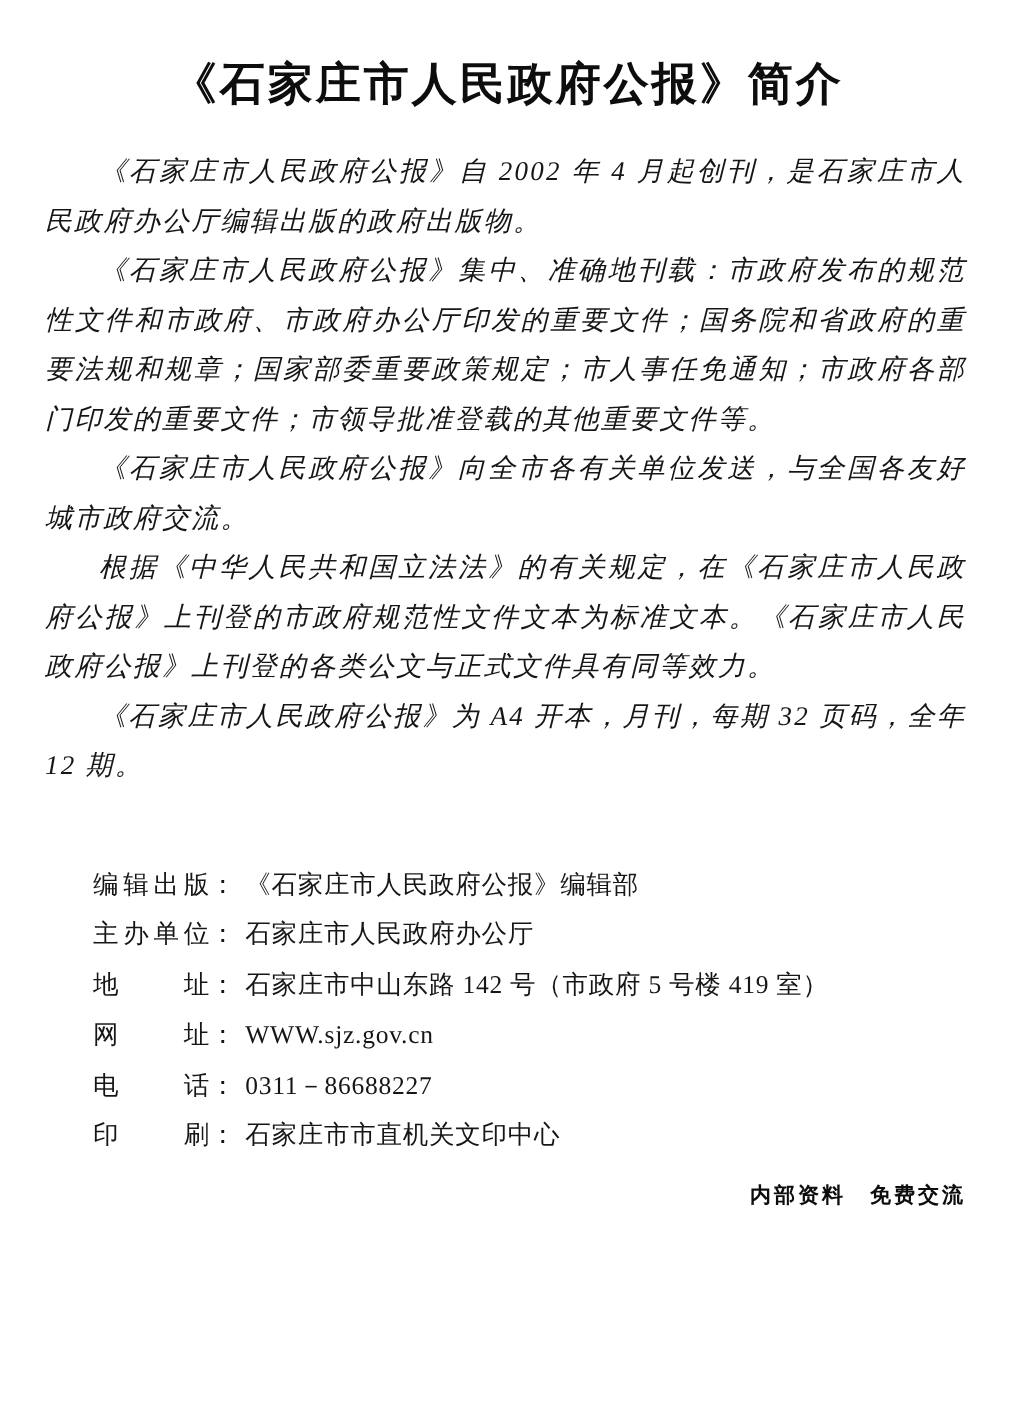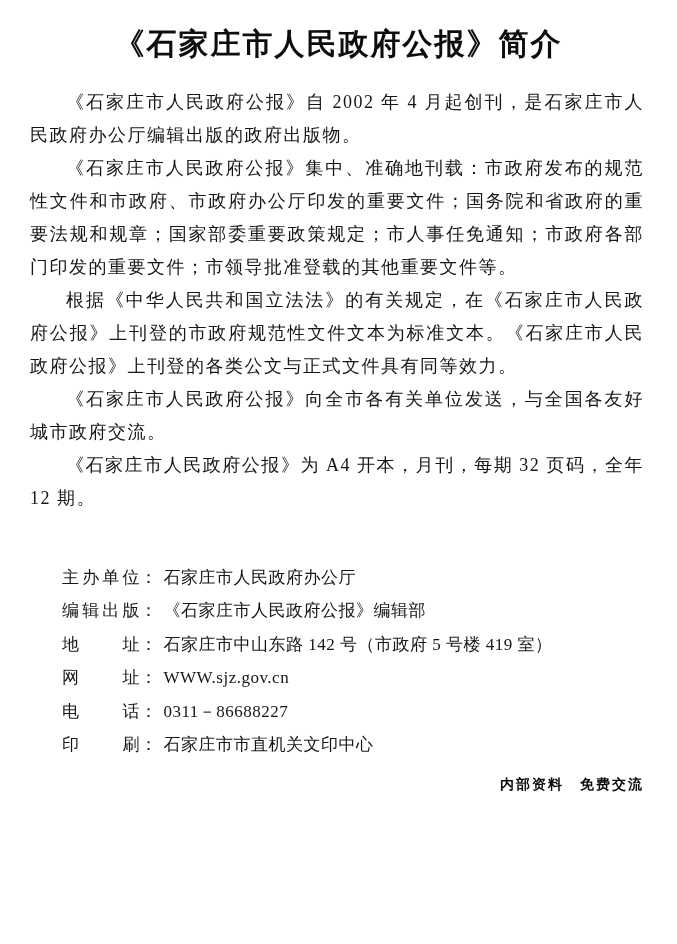--- a/index.html
+++ b/index.html
@@ -11,39 +11,40 @@
     position: relative;
     width: 677px;
     height: 944px;
     background: #ffffff;
     color: #161616;
     overflow: hidden;
     box-sizing: border-box;
     font-family: "Liberation Serif", "DejaVu Serif", serif;
   }
   .doc-title {
-    margin: 24px 0 0 0;
+    margin: 36px 0 0 0;
     text-align: center;
     font-size: 30px;
     font-weight: bold;
     letter-spacing: 2px;
     color: #0d0d0d;
     font-family: "Liberation Serif", "DejaVu Serif", serif;
   }
   .body-text {
     margin-top: 21px;
     padding: 0 33px 0 30px;
     font-size: 18px;
     line-height: 33px;
     text-align: justify;
     letter-spacing: 1.5px;
   }
   .body-text p {
     margin: 0;
     text-indent: 2em;
+    font-style: italic;
   }
   .info-list {
     margin-top: 46px;
     padding-left: 62px;
     font-size: 17px;
     line-height: 33.4px;
     letter-spacing: 0.5px;
   }
   .info-row {
     white-space: nowrap;
@@ -75,31 +76,31 @@
 </head>
 <body>
 
 <div class="page">
 
   <h1 class="doc-title">《石家庄市人民政府公报》简介</h1>
 
   <div class="body-text">
     <p>《石家庄市人民政府公报》自 2002 年 4 月起创刊，是石家庄市人民政府办公厅编辑出版的政府出版物。</p>
     <p>《石家庄市人民政府公报》集中、准确地刊载：市政府发布的规范性文件和市政府、市政府办公厅印发的重要文件；国务院和省政府的重要法规和规章；国家部委重要政策规定；市人事任免通知；市政府各部门印发的重要文件；市领导批准登载的其他重要文件等。</p>
+    <p>《石家庄市人民政府公报》向全市各有关单位发送，与全国各友好城市政府交流。</p>
     <p>根据《中华人民共和国立法法》的有关规定，在《石家庄市人民政府公报》上刊登的市政府规范性文件文本为标准文本。《石家庄市人民政府公报》上刊登的各类公文与正式文件具有同等效力。</p>
-    <p>《石家庄市人民政府公报》向全市各有关单位发送，与全国各友好城市政府交流。</p>
     <p>《石家庄市人民政府公报》为 A4 开本，月刊，每期 32 页码，全年 12 期。</p>
   </div>
 
   <div class="info-list">
     <div class="info-row">
-      <span class="info-label">主办单位</span><span class="info-colon">：</span><span class="info-value">石家庄市人民政府办公厅</span>
+      <span class="info-label">编辑出版</span><span class="info-colon">：</span><span class="info-value">《石家庄市人民政府公报》编辑部</span>
     </div>
     <div class="info-row">
-      <span class="info-label">编辑出版</span><span class="info-colon">：</span><span class="info-value">《石家庄市人民政府公报》编辑部</span>
+      <span class="info-label">主办单位</span><span class="info-colon">：</span><span class="info-value">石家庄市人民政府办公厅</span>
     </div>
     <div class="info-row">
       <span class="info-label">地址</span><span class="info-colon">：</span><span class="info-value">石家庄市中山东路 142 号（市政府 5 号楼 419 室）</span>
     </div>
     <div class="info-row">
       <span class="info-label">网址</span><span class="info-colon">：</span><span class="info-value">WWW.sjz.gov.cn</span>
     </div>
     <div class="info-row">
       <span class="info-label">电话</span><span class="info-colon">：</span><span class="info-value">0311－86688227</span>
     </div>

